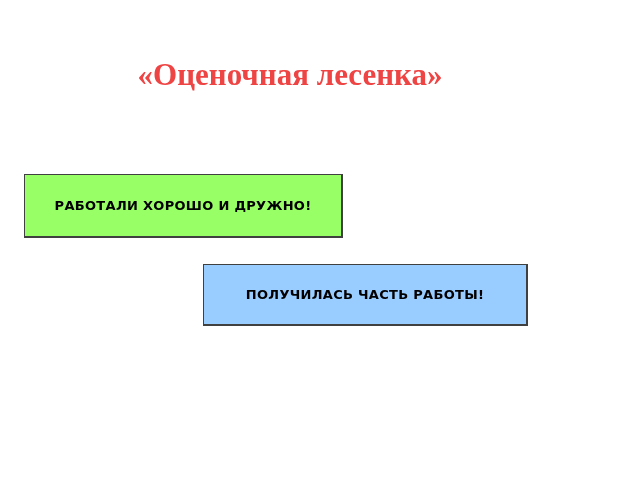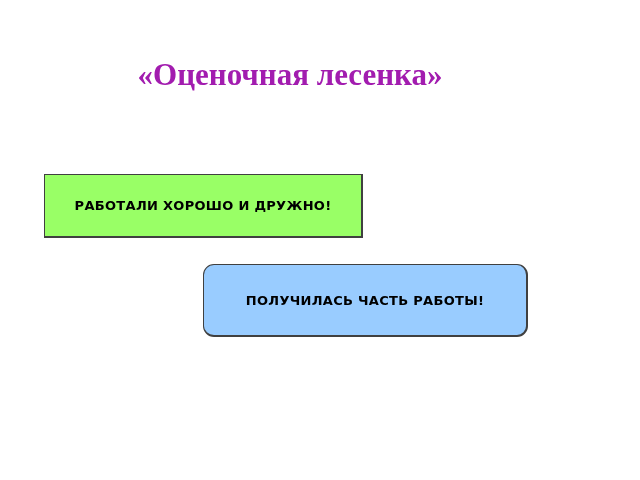--- a/index.html
+++ b/index.html
@@ -38,29 +38,29 @@
       display: flex;
       align-items: center;
       justify-content: center;
       font-family: "DejaVu Sans", "Liberation Sans", sans-serif;
       font-weight: bold;
       font-size: 13px;
       color: #000000;
       letter-spacing: 0.3px;
       white-space: nowrap;
     }
-    .step-1 { left: 44px;  top: 174px; width: 319px; height: 64px; }
-    .step-2 { left: 203px; top: 264px; width: 325px; height: 73px; border-radius: 11px; }
+    .step-1 { left: 24px;  top: 174px; width: 319px; height: 64px; }
+    .step-2 { left: 203px; top: 264px; width: 325px; height: 62px; }
     .step-3 { left: 335px; top: 341px; width: 289px; height: 77px; }
   </style>
 </head>
 <body>
 
 <div class="slide">
-  <div class="title" style="color: #a21caf; font-family: Liberation Serif, serif;">«Оценочная лесенка»</div>
+  <div class="title" style="color: #ef4444; font-family: Liberation Serif, serif;">«Оценочная лесенка»</div>
 
   <div class="step step-1" style="background: rgb(153, 255, 102);">
     <span>РАБОТАЛИ ХОРОШО И ДРУЖНО!</span>
   </div>
 
   <div class="step step-2" style="background: rgb(153, 204, 255);">
     <span>ПОЛУЧИЛАСЬ ЧАСТЬ РАБОТЫ!</span>
   </div>
 
 </div>

